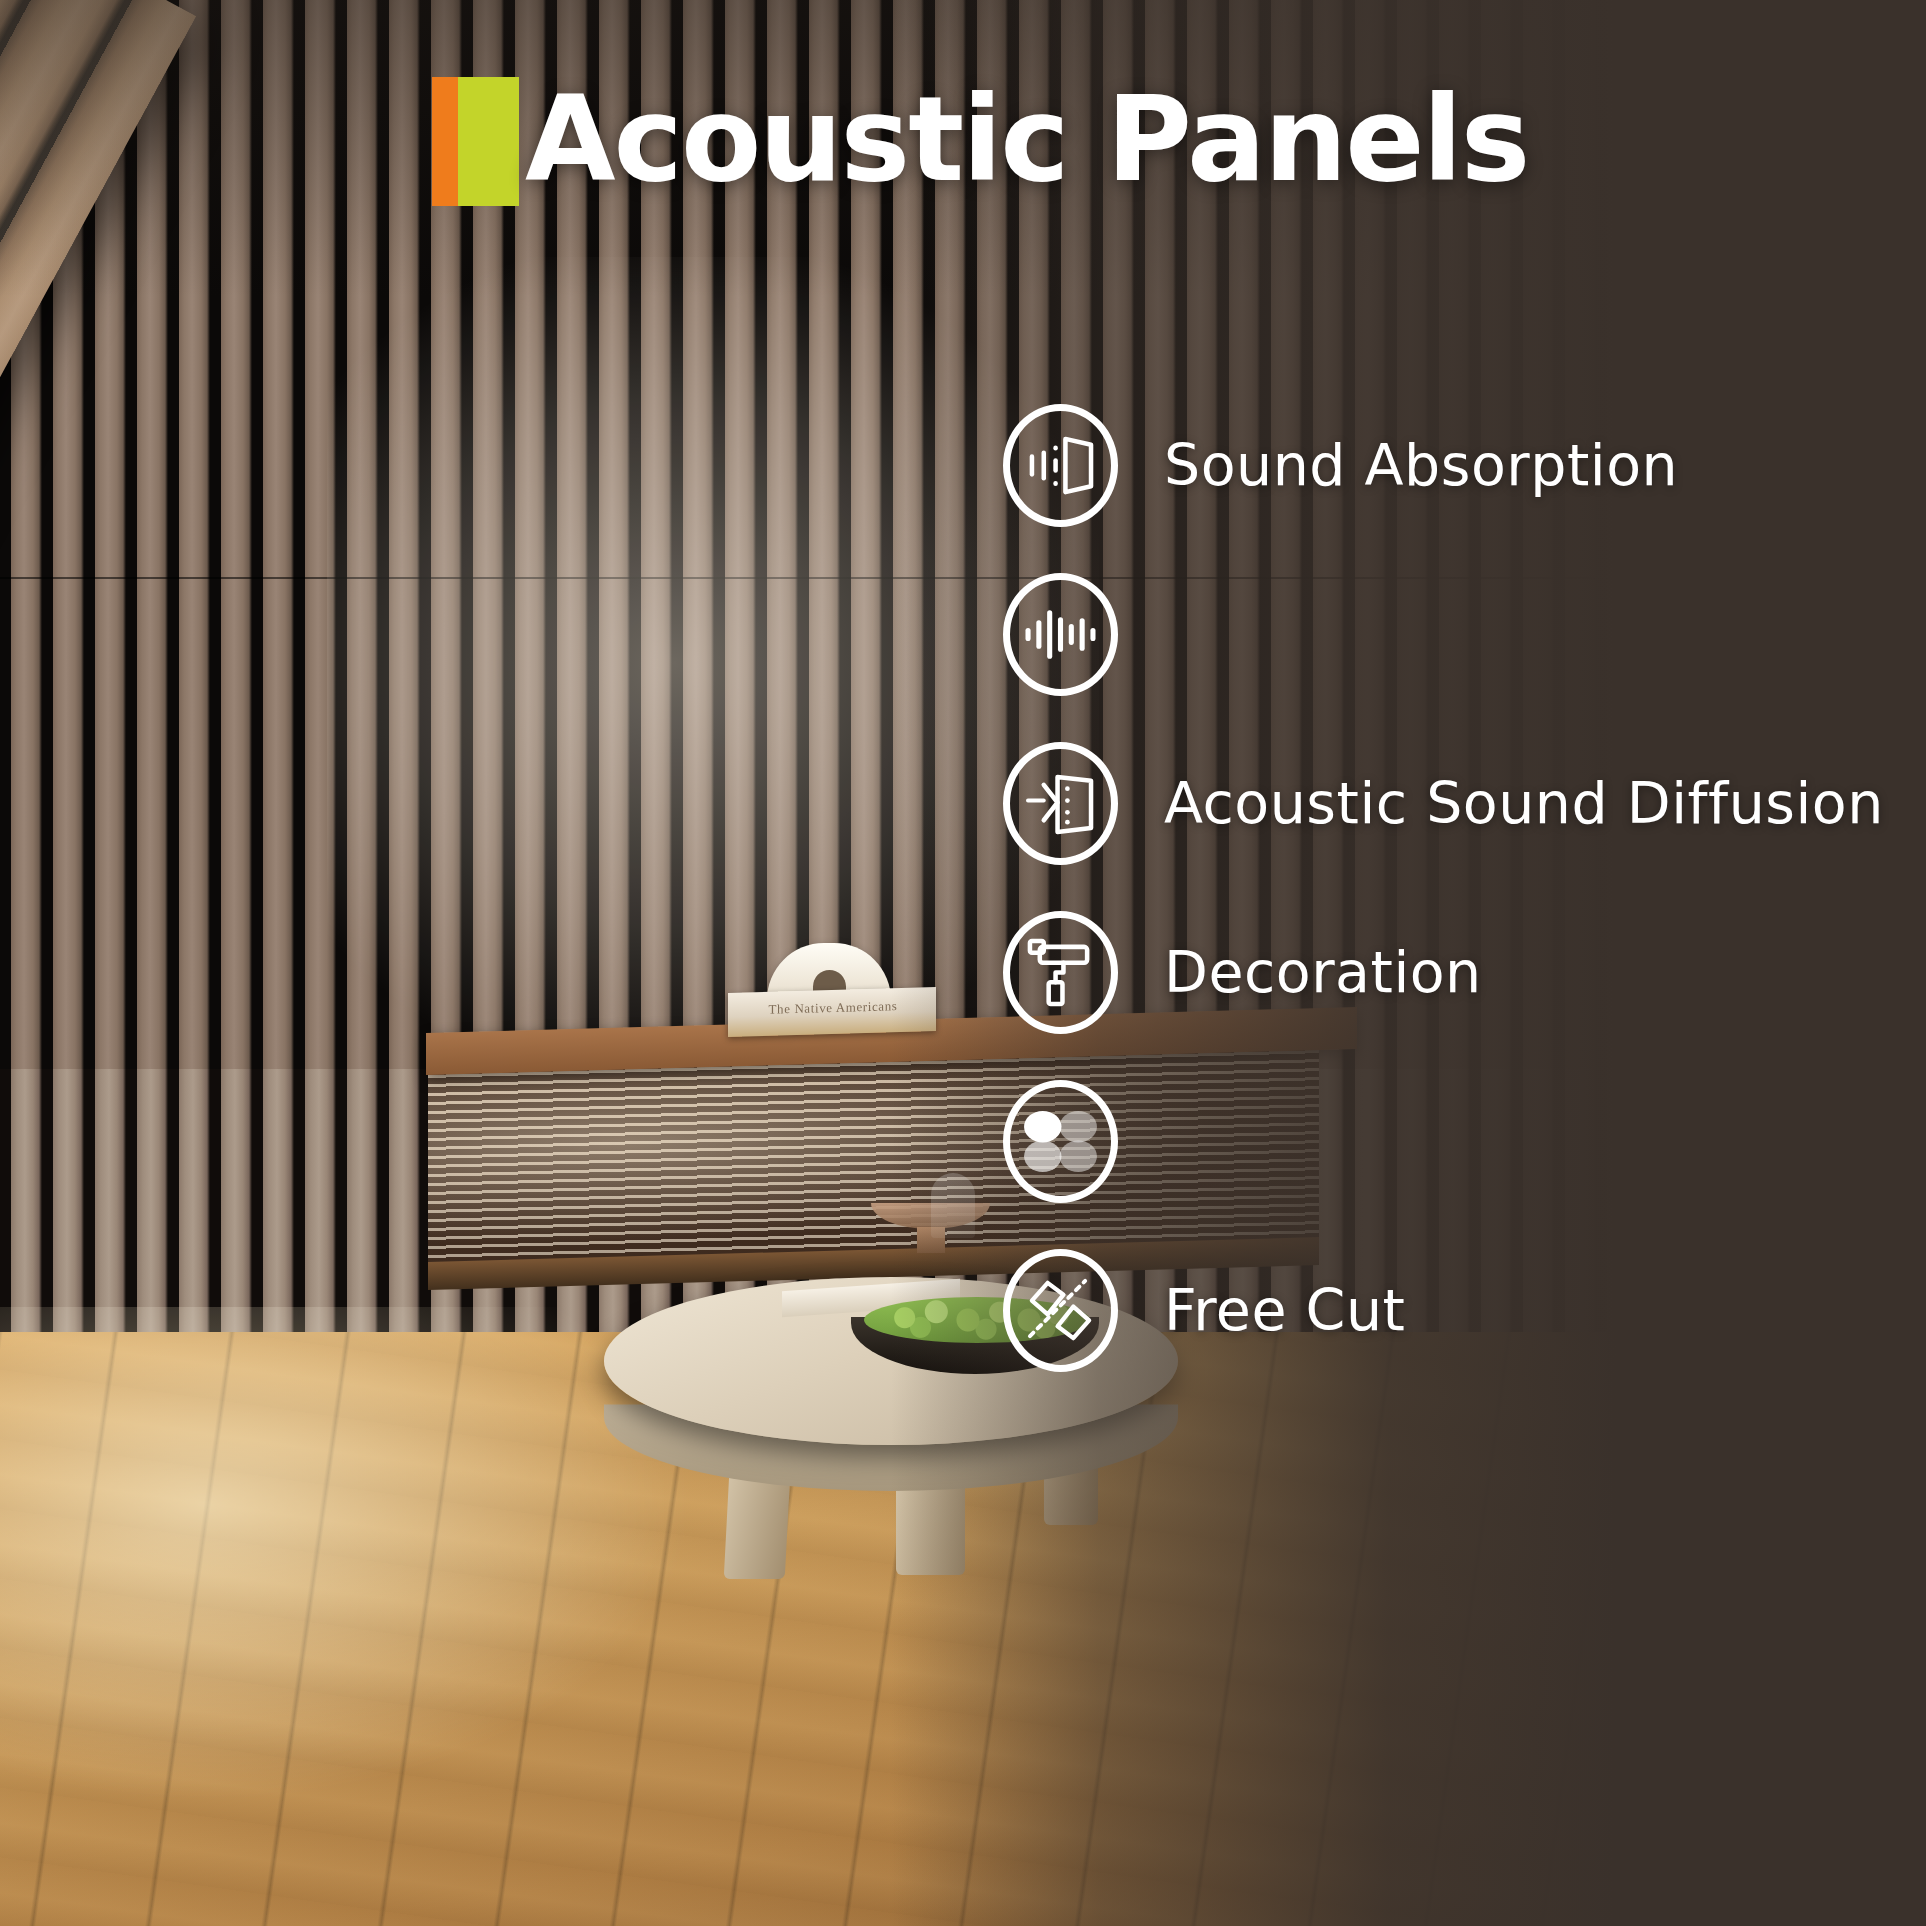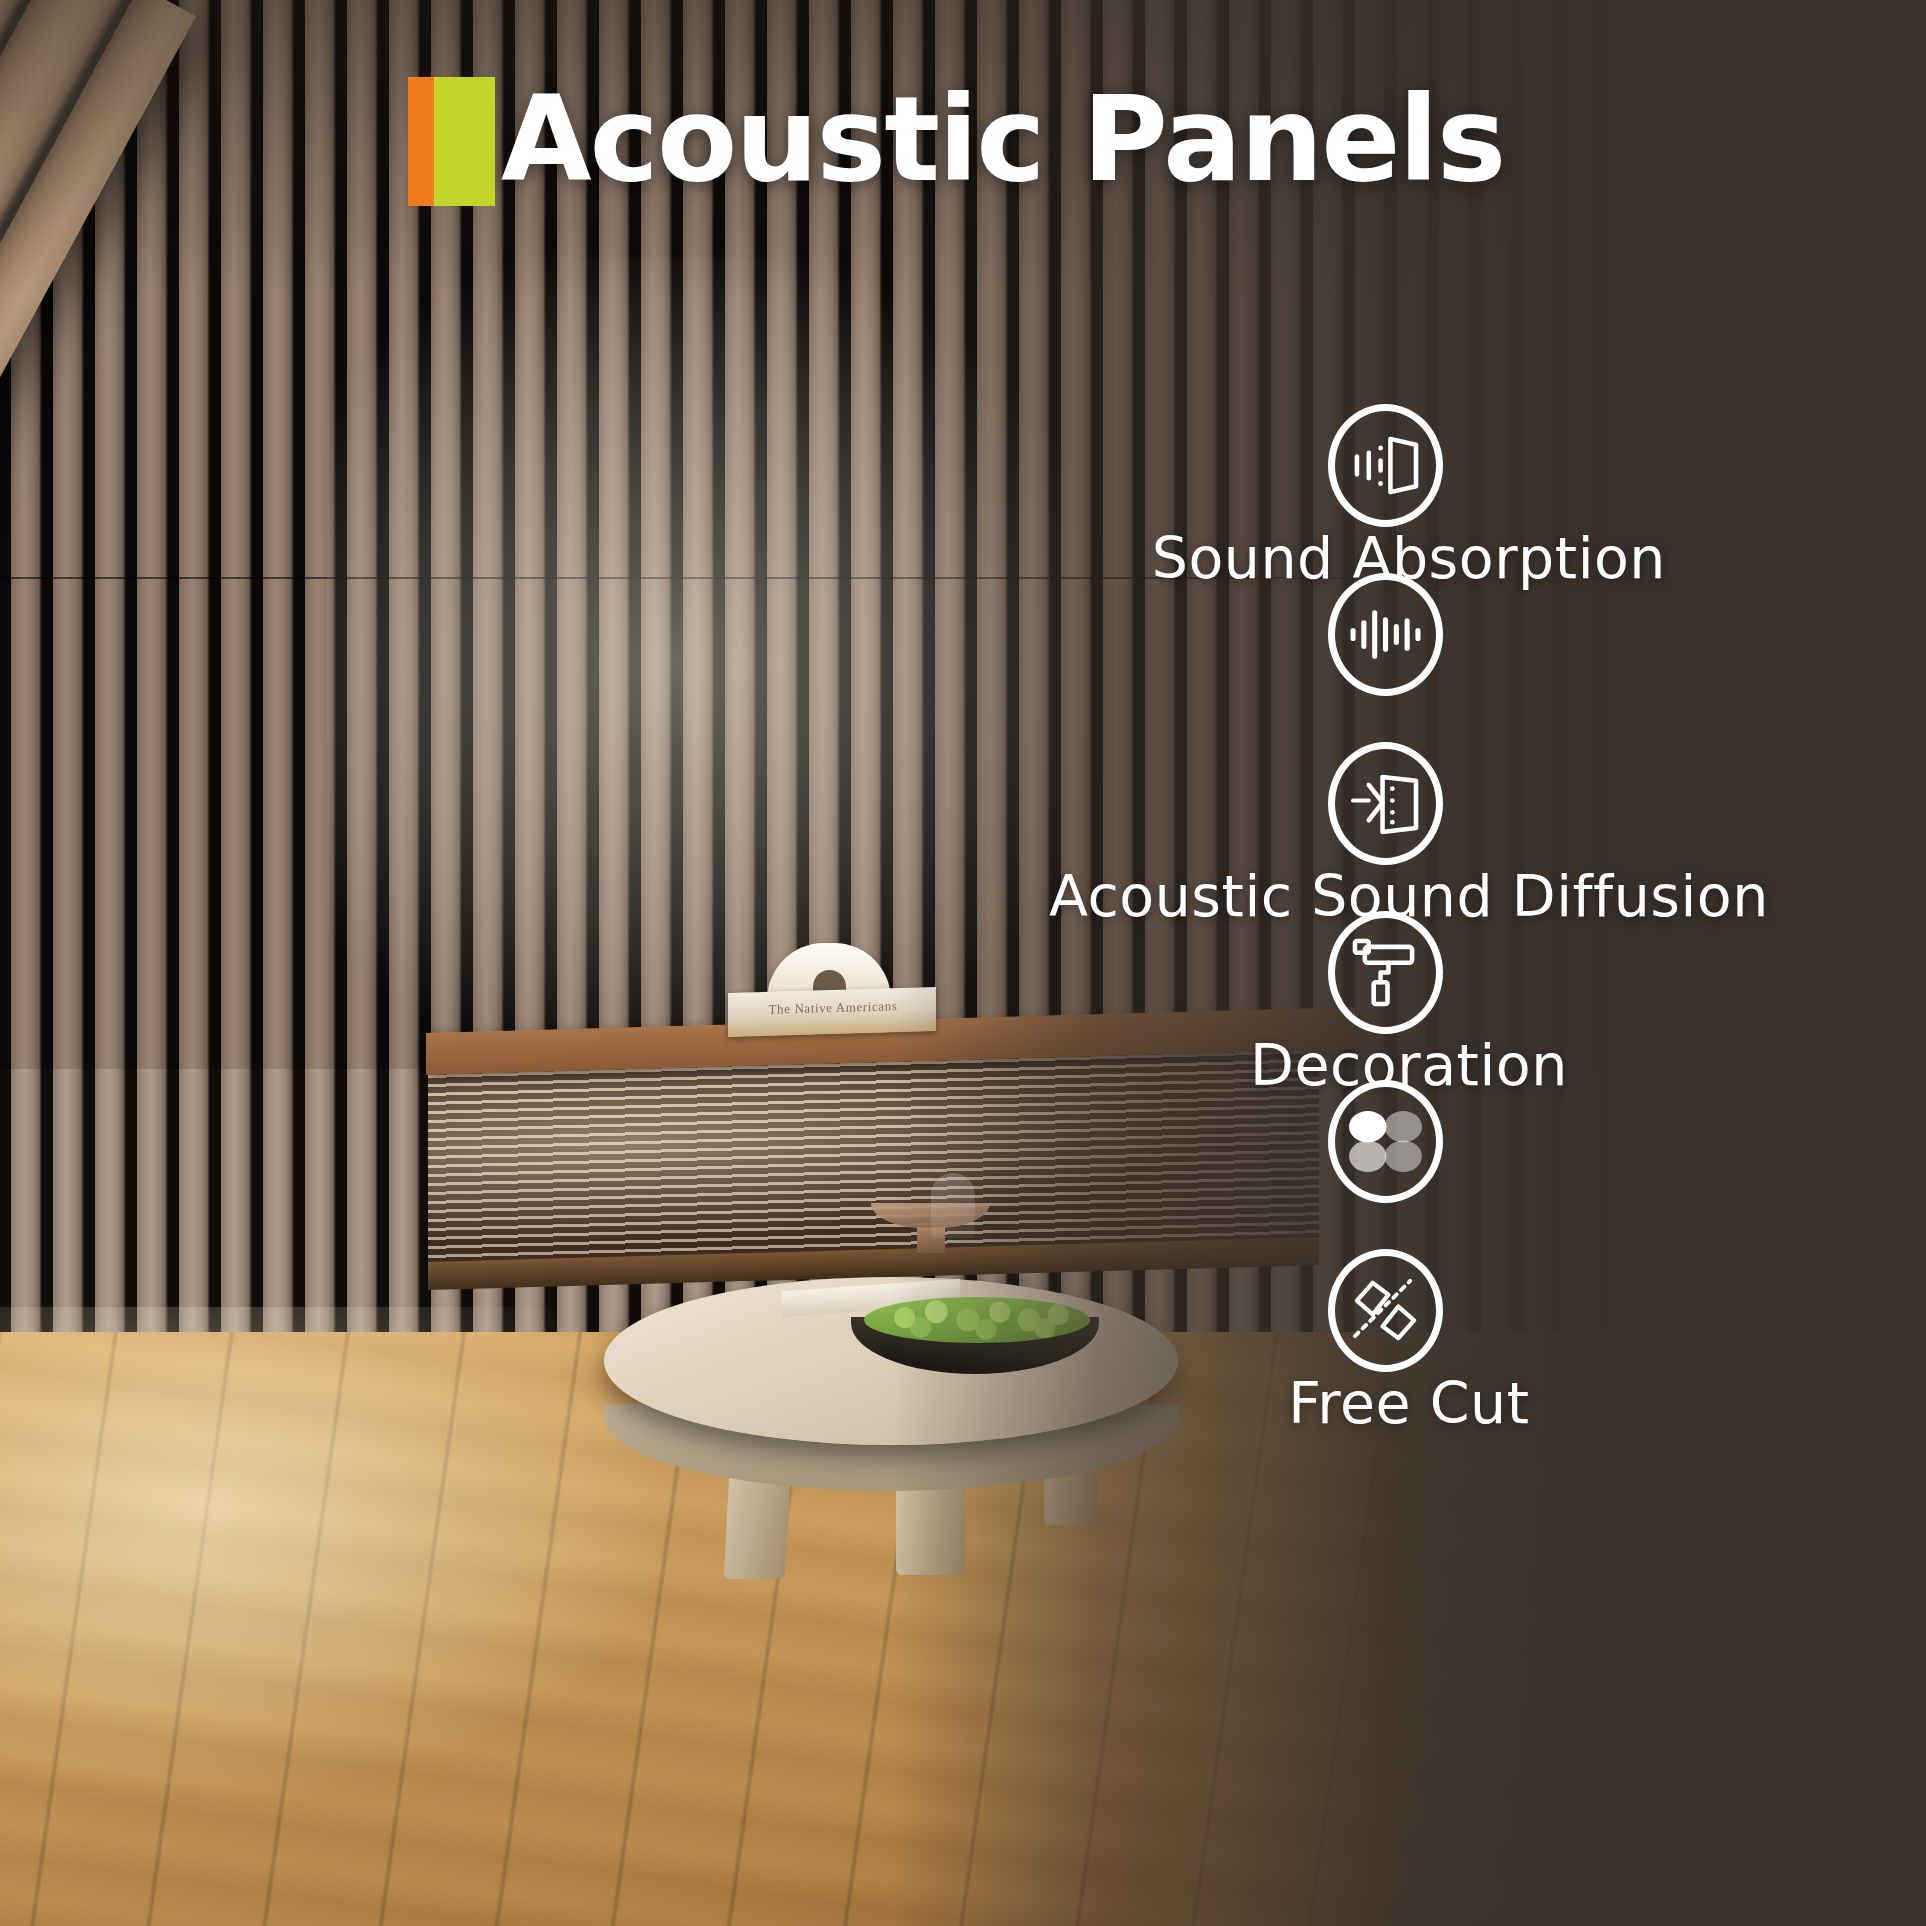--- a/index.html
+++ b/index.html
@@ -211,21 +211,21 @@
     pointer-events:none;
   }
   .top-scrim {
     position:absolute; left:0; top:0; width:1927px; height:297px;
     background:linear-gradient(180deg, rgba(32,26,22,0.45), rgba(32,26,22,0));
     pointer-events:none;
   }
 
   
   .title-row {
-    position:absolute; left:408px; top:77px;
+    position:absolute; left:432px; top:77px;
     display:flex; align-items:flex-start;text-align:right;
   }
   .logo-mark { display:flex; height:129px; }
   .logo-bar-orange { width:26px; background:#ef7c1c; }
   .logo-bar-lime   { width:61px; background:#c3d42a; }
   .title-text {
     margin-left:6px;
     font-family:"DejaVu Sans", sans-serif;
     font-weight:bold;
     font-size:117px;
@@ -236,21 +236,21 @@
     text-shadow:0 3px 18px rgba(0,0,0,0.45);
   }
 
   
   .features {
     position:absolute; left:1003px; top:404px;
     display:flex; flex-direction:column;
   }
   .feature {
     display:flex; align-items:center;
-    height:123px; margin-bottom:46px;flex-direction:column;
+    height:123px; margin-bottom:46px;
   }
   .feature:last-child { margin-bottom:0; }
   .feature-icon {
     flex:0 0 auto;
     width:115px; height:123px;
     border:7px solid #ffffff;
     border-radius:50%;
     position:relative;
     display:flex; align-items:center; justify-content:center;
   }

